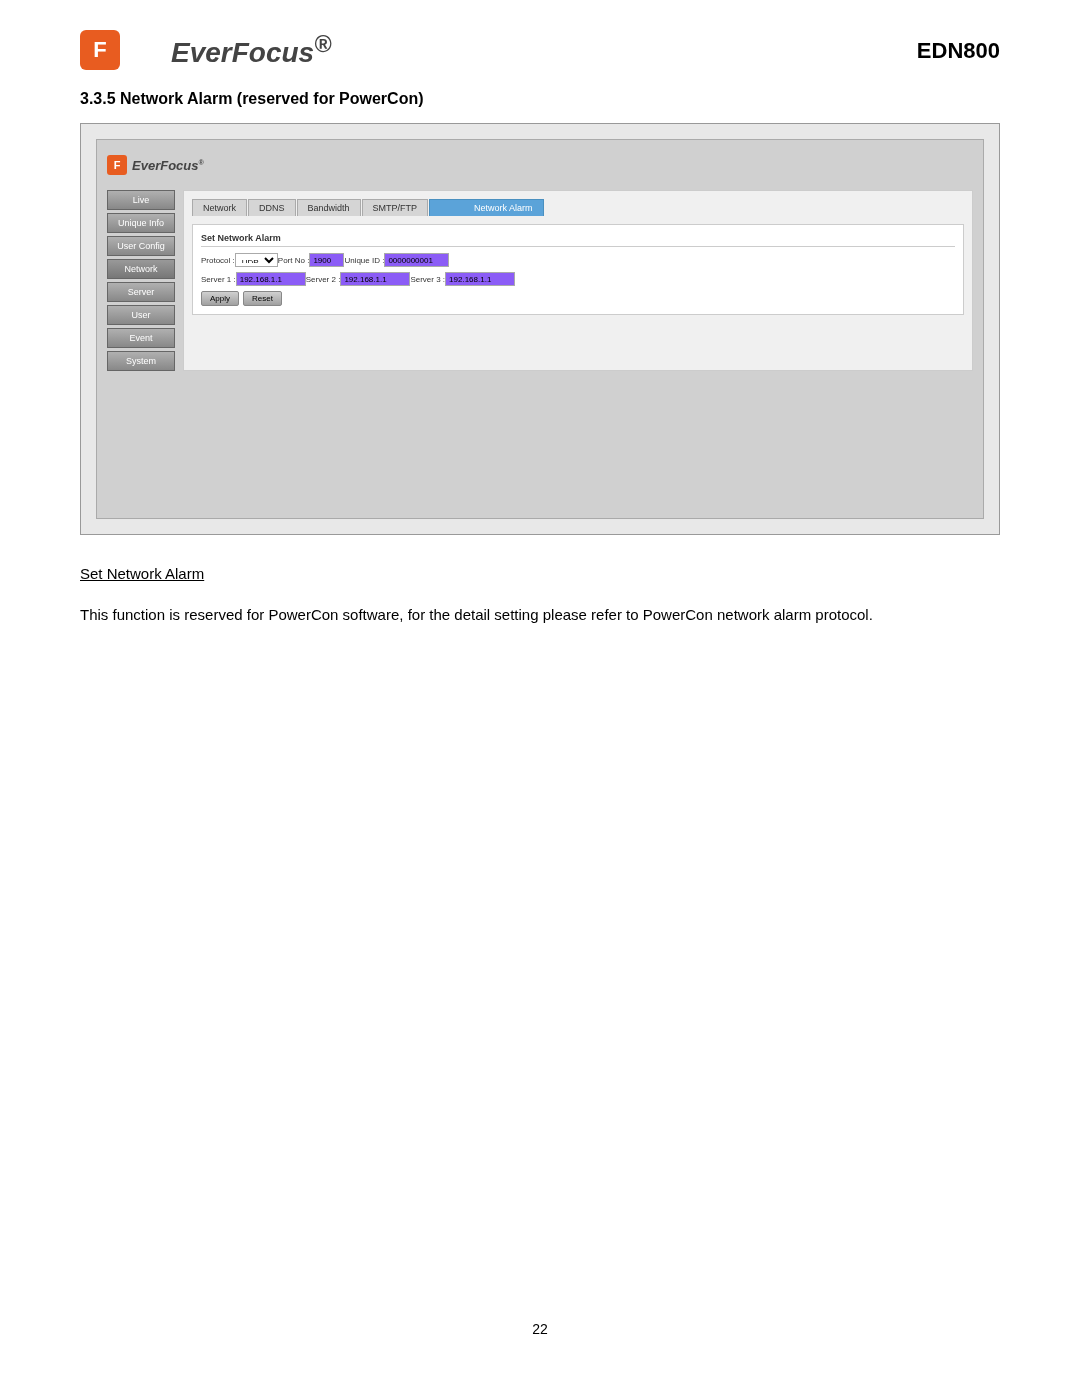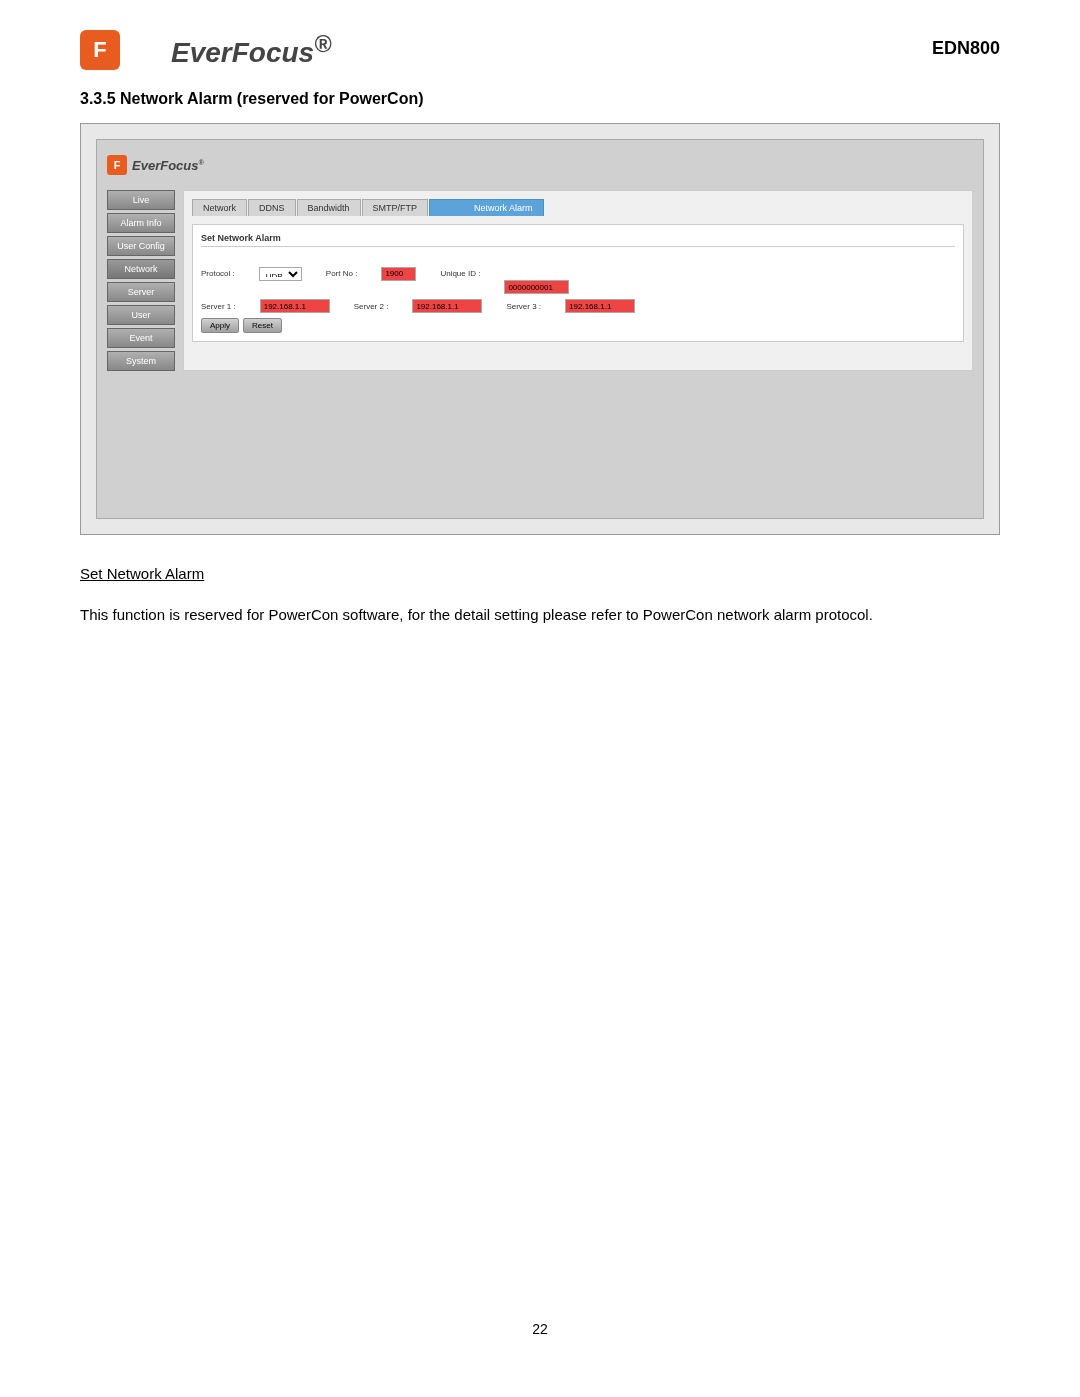--- a/index.html
+++ b/index.html
@@ -15,21 +15,21 @@
 
     
     .page-header {
       display: flex;
       justify-content: space-between;
       align-items: flex-start;
       padding: 30px 80px 10px 80px;
     }
 
     .model-number {
-      font-size: 18px;
+      font-size: 22px;
       font-weight: bold;
       color: #000;
       margin-top: 8px;
     }
 
     
     .section-heading {
       padding: 10px 102px 15px 80px;
       font-size: 16px;
       font-weight: bold;
@@ -134,34 +134,34 @@
       font-weight: bold;
       color: #333;
       margin-bottom: 6px;
       border-bottom: 1px solid #ccc;
       padding-bottom: 3px;
     }
 
     .form-row {
       display: flex;
       align-items: center;
-      gap: 24px;
+      gap: 0;
       margin-bottom: 5px;
       flex-wrap: wrap;
     }
 
     .form-label {
       font-size: 8px;
       color: #333;
       white-space: nowrap;
     }
 
     .form-input {
       border: 1px solid #aaa;
-      background: #ef4444;
+      background: #8b5cf6;
       padding: 1px 3px;
       font-size: 8px;
       height: 14px;
     }
 
     .form-select {
       border: 1px solid #aaa;
       background: #fff;
       padding: 3px 2px;
       font-size: 8px;
@@ -171,21 +171,20 @@
     .ip-input {
       width: 70px;
     }
 
     .port-input {
       width: 35px;
     }
 
     .uid-input {
       width: 65px;
-      margin-top: 27px;
     }
 
     .action-row {
       display: flex;
       gap: 4px;
       margin-top: 5px;
     }
 
     .action-btn {
       background: linear-gradient(to bottom, #d0d0d0, #a0a0a0);
@@ -311,21 +310,21 @@
       </div>
       <span class="ef-brand-text-small">
         <span>EverFocus</span><sup style="font-size:7px;">®</sup>
       </span>
     </div>
 
     <div class="ui-body">
 
       <div class="ui-sidebar">
         <div class="sidebar-btn">Live</div>
-        <div class="sidebar-btn">Alarm Info</div>
+        <div class="sidebar-btn">Unique Info</div>
         <div class="sidebar-btn">User Config</div>
         <div class="sidebar-btn active">Network</div>
         <div class="sidebar-btn">Server</div>
         <div class="sidebar-btn">User</div>
         <div class="sidebar-btn">Event</div>
         <div class="sidebar-btn">System</div>
       </div>
 
       <div class="ui-content">
 

